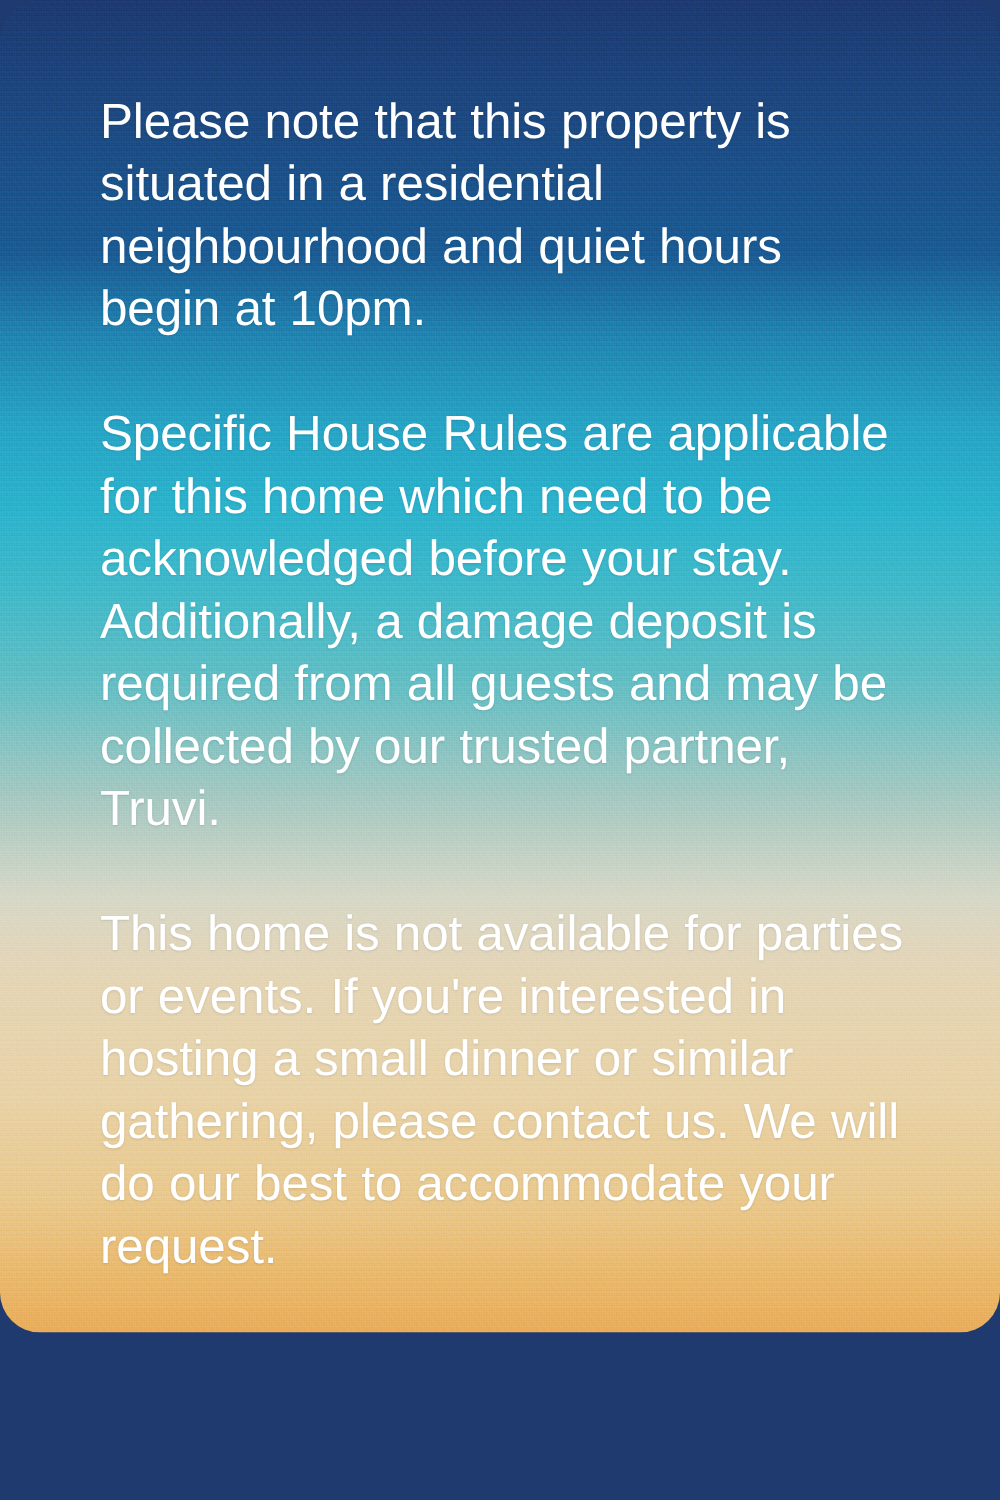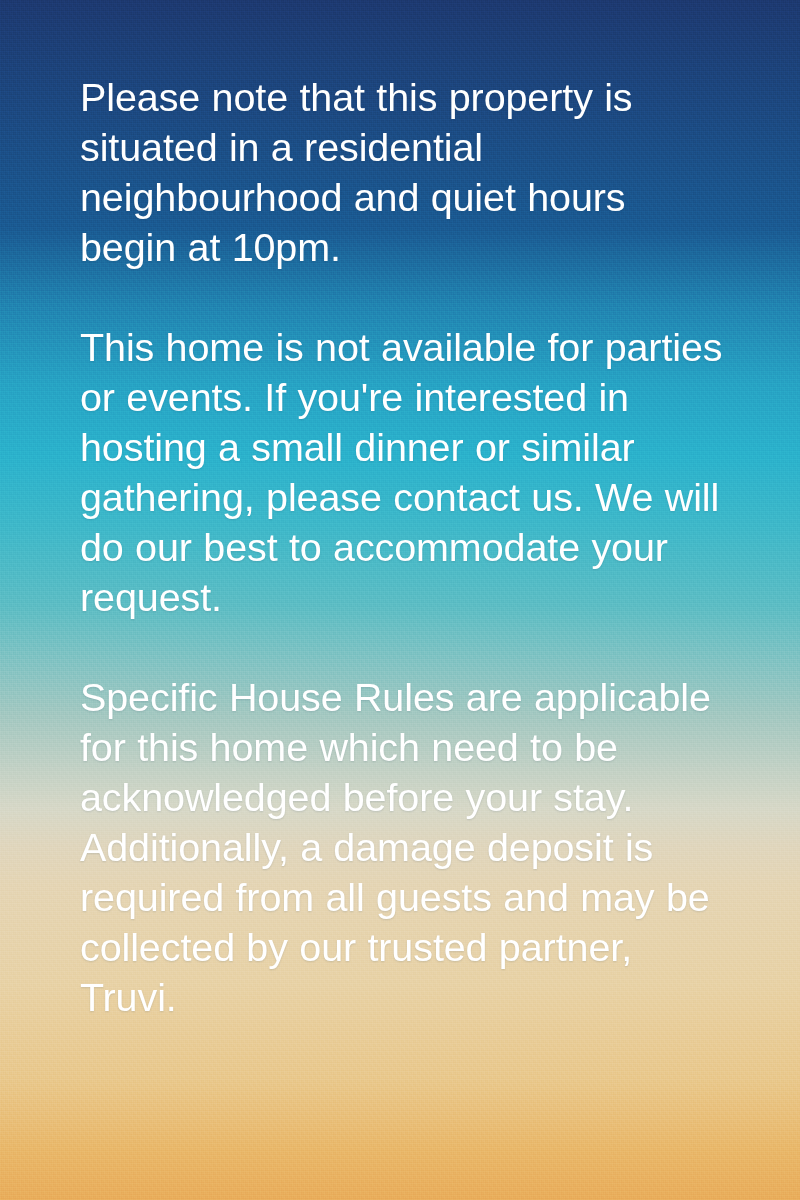--- a/index.html
+++ b/index.html
@@ -5,23 +5,24 @@
 <style>
   html, body {
     margin: 0;
     padding: 0;
     background: #1e3a6e;
   }
 
   #canvas {
     position: relative;
     width: 800px;
-    height: 1200px;
+    height: 1066px;
     overflow: hidden;
     font-family: "Liberation Sans", "DejaVu Sans", sans-serif;
+    border-radius: 32px;
   }
 
   
   #gradient-bg {
     position: absolute;
     inset: 0;
     background: linear-gradient(
       to bottom,
       #1d3970   0.0%,
       #1c4880   9.0%,
@@ -95,17 +96,17 @@
 </head>
 <body>
 
 <div id="canvas">
 
   <div id="gradient-bg"></div>
   <div id="grain-overlay"></div>
 
   <div id="notice-body">
     <p class="notice-paragraph">Please note that this property is situated in a residential neighbourhood and quiet hours begin at 10pm.</p>
+    <p class="notice-paragraph">Specific House Rules are applicable for this home which need to be acknowledged before your stay. Additionally, a damage deposit is required from all guests and may be collected by our trusted partner, Truvi.</p>
     <p class="notice-paragraph">This home is not available for parties or events. If you're interested in hosting a small dinner or similar gathering, please contact us. We will do our best to accommodate your request.</p>
-    <p class="notice-paragraph">Specific House Rules are applicable for this home which need to be acknowledged before your stay. Additionally, a damage deposit is required from all guests and may be collected by our trusted partner, Truvi.</p>
   </div>
 
 </div>
 
 </body></html>

